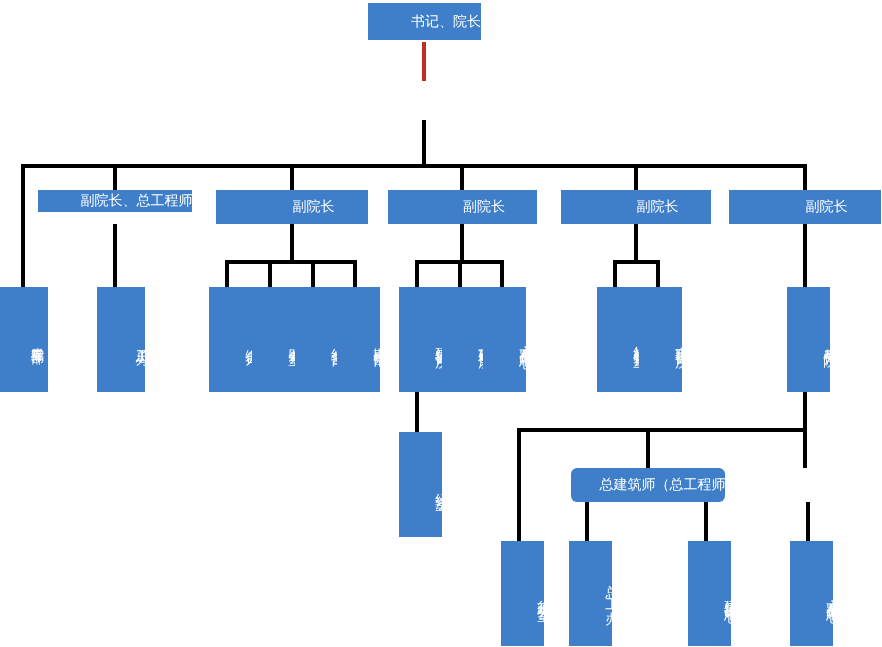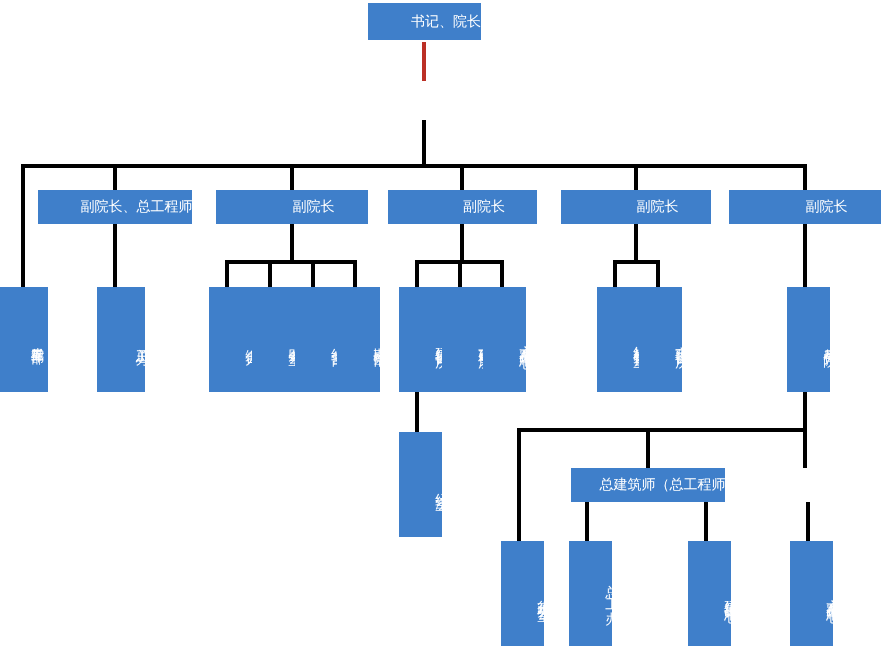--- a/index.html
+++ b/index.html
@@ -91,21 +91,21 @@
   <div class="cline" style="left:646px; top:432px; width:4px; height:36px;"></div>
   <div class="cline" style="left:803px; top:432px; width:4px; height:36px;"></div>
   <div class="cline" style="left:585px; top:502px; width:4px; height:39px;"></div>
   <div class="cline" style="left:704px; top:502px; width:4px; height:39px;"></div>
   <div class="cline" style="left:806px; top:502px; width:4px; height:39px;"></div>
 
   <div class="box" style="left:368px; top:3px; width:113px; height:37px;">
     <span>书记、院长</span>
   </div>
 
-  <div class="box" style="left:38px; top:190px; width:154px; height:34px;">
+  <div class="box" style="left:38px; top:190px; width:154px; height:22px;">
     <span>副院长、总工程师</span>
   </div>
   <div class="box" style="left:216px; top:190px; width:152px; height:34px;">
     <span>副院长</span>
   </div>
   <div class="box" style="left:388px; top:190px; width:149px; height:34px;">
     <span>副院长</span>
   </div>
   <div class="box" style="left:561px; top:190px; width:150px; height:34px;">
     <span>副院长</span>
@@ -149,21 +149,21 @@
     <span class="vtext">市政设计所</span>
   </div>
   <div class="box" style="left:787px; top:287px; width:37px; height:105px;">
     <span class="vtext">成都分院</span>
   </div>
 
   <div class="box" style="left:399px; top:432px; width:37px; height:105px;">
     <span class="vtext">经济室</span>
   </div>
 
-  <div class="box" style="left:571px; top:468px; width:154px; height:34px;">
+  <div class="box" style="left:571px; top:468px; width:154px; height:34px;border-radius:6px;">
     <span>总建筑师（总工程师）</span>
   </div>
 
   <div class="box" style="left:501px; top:541px; width:37px; height:105px;">
     <span class="vtext">行政办公室</span>
   </div>
   <div class="box" style="left:569px; top:541px; width:37px; height:105px;">
     <span class="vtext spread">总工办</span>
   </div>
   <div class="box" style="left:688px; top:541px; width:37px; height:105px;">

